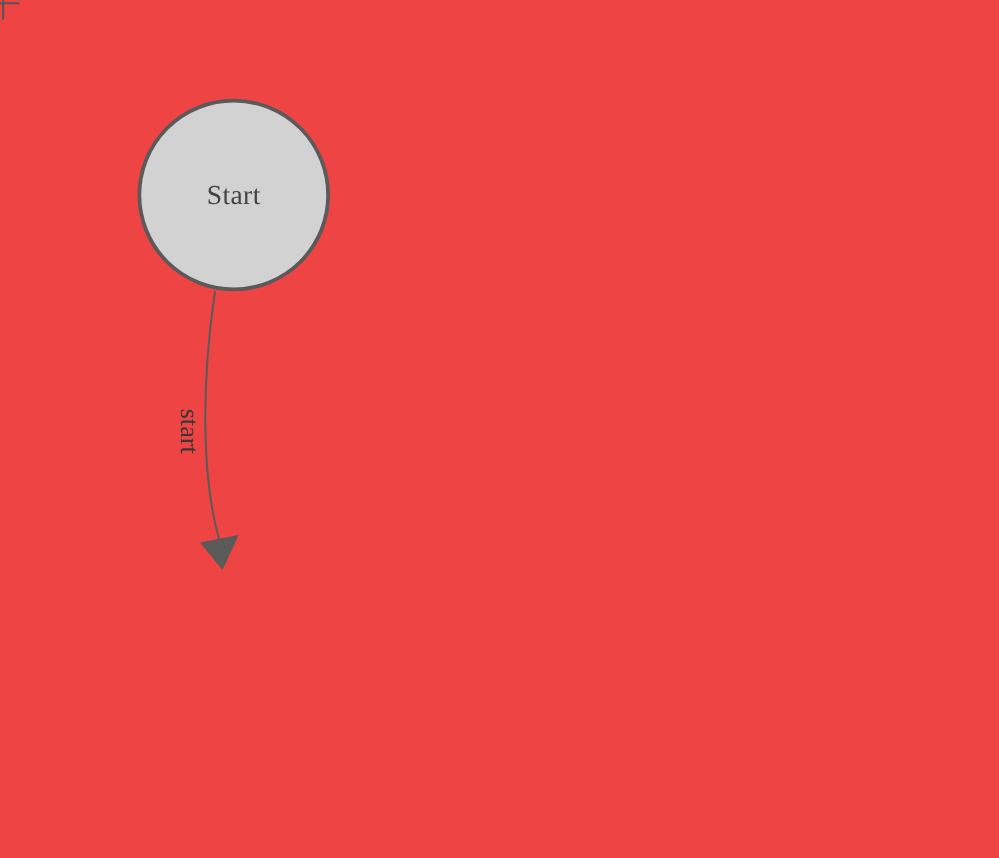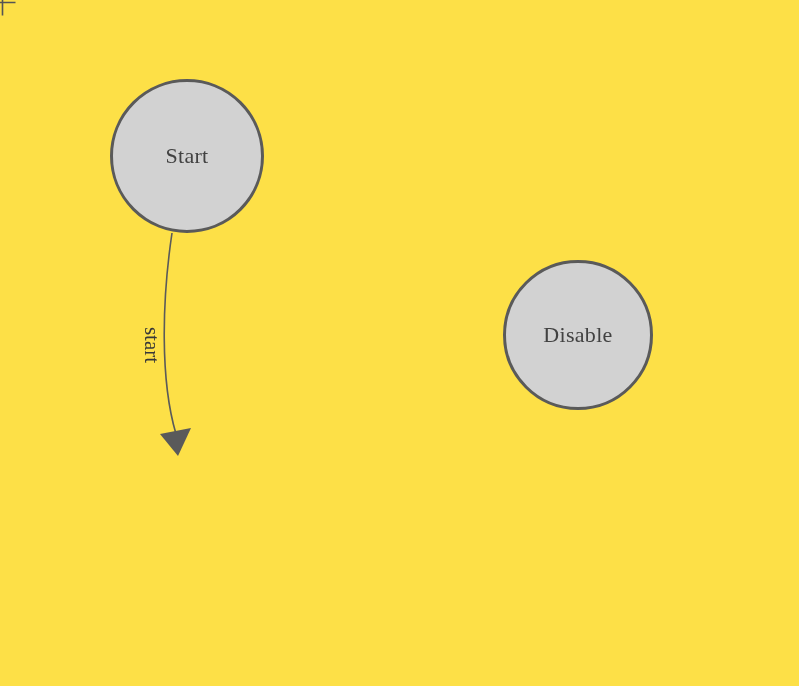--- a/index.html
+++ b/index.html
@@ -4,21 +4,21 @@
 <style>
   html, body {
     margin: 0;
     padding: 0;
     background: #ffffff;
   }
   .canvas {
     position: relative;
     width: 799px;
     height: 686px;
-    background: #fde047;
+    background: #ef4444;
     overflow: hidden;
     font-family: "Liberation Serif", "DejaVu Serif", serif;
   }
   .edge-layer {
     position: absolute;
     left: 0;
     top: 0;
     width: 799px;
     height: 686px;
     display: block;
@@ -74,19 +74,16 @@
 
     <path class="edge-path" d="M 172 233 C 162 300, 160 380, 176 434"></path>
     <polygon class="arrowhead" points="160,434 191,428 178,456"></polygon>
   </svg>
 
   <div class="state-node" style="left: 110px; top: 79px; width: 154px; height: 154px;">
     <span class="node-label">Start</span>
   </div>
 
 
-  <div class="state-node" style="left: 503px; top: 260px; width: 150px; height: 150px;">
-    <span class="node-label">Disable</span>
-  </div>
 
   <div class="edge-label" style="left: 151px; top: 345px; transform: translate(-50%, -50%) rotate(90deg);">start</div>
 
 </div>
 
 </body></html>

